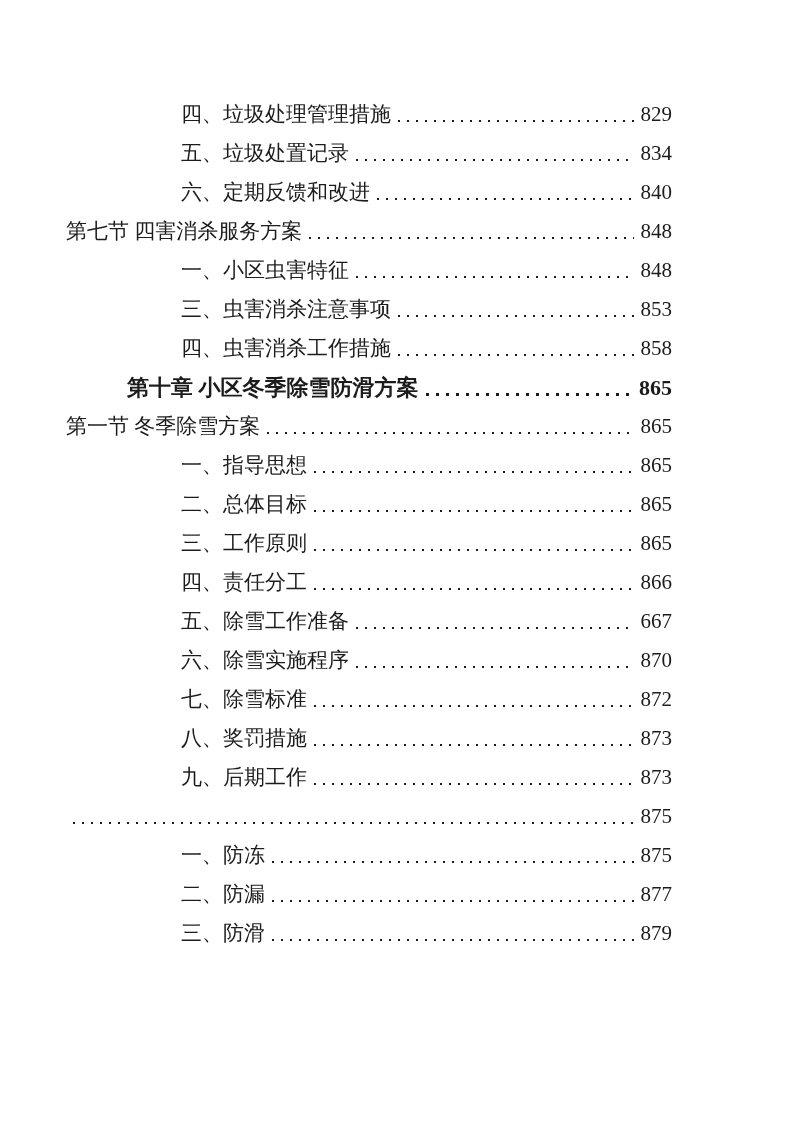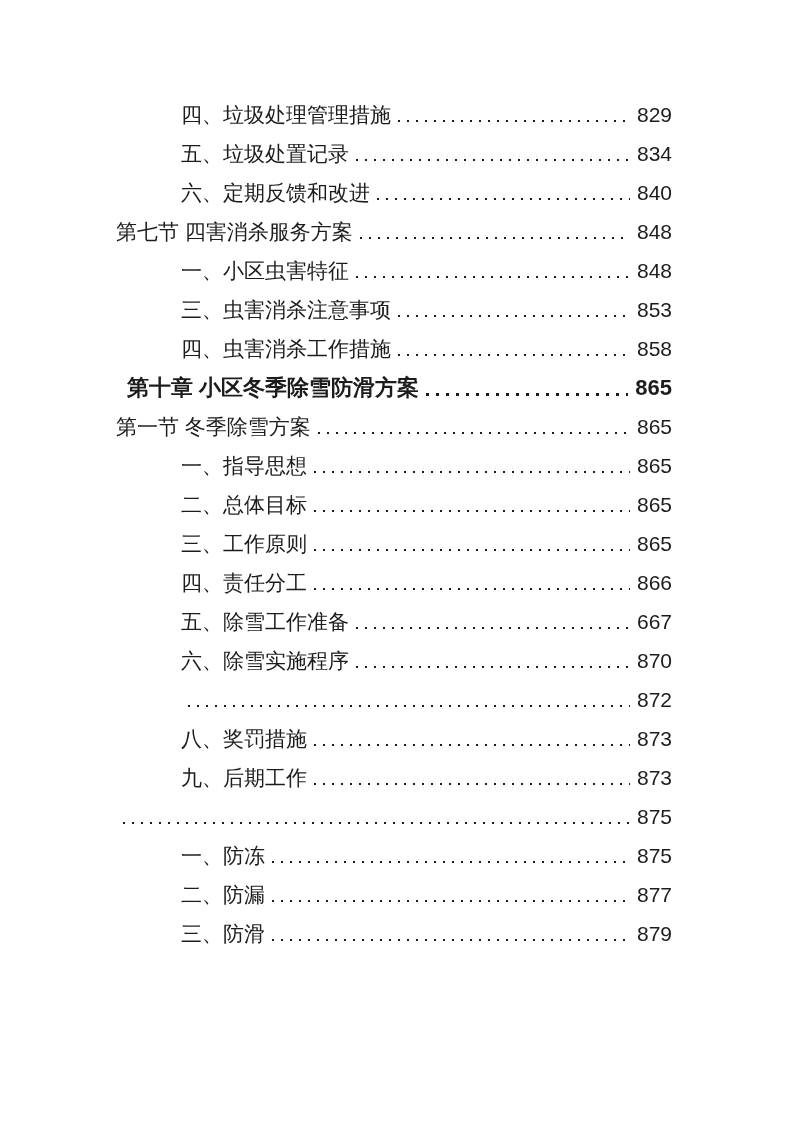--- a/index.html
+++ b/index.html
@@ -6,21 +6,21 @@
     margin: 0;
     padding: 0;
     background: #ffffff;
   }
   .page {
     position: relative;
     width: 793px;
     height: 978px;
     background: #ffffff;
     overflow: hidden;
-    font-family: Liberation Sans, sans-serif;
+    font-family: Liberation Serif, serif;
     color: #1c1c1c;
   }
   .toc {
     position: absolute;
     top: 95px;
     left: 0;
     right: 0;
   }
   .toc-row {
     display: flex;
@@ -33,21 +33,21 @@
     white-space: nowrap;
     cursor: pointer;
   }
   .toc-row.level-chapter {
     padding-left: 120px;
     font-weight: bold;
     font-size: 22px;
     margin-left: 7px;
   }
   .toc-row.level-section {
-    padding-left: 116px;
+    padding-left: 66px;
   }
   .toc-row.level-item {
     padding-left: 181px;
   }
   .toc-label {
     flex: 0 0 auto;
   }
   .leader {
     flex: 1 1 auto;
     height: 2px;
@@ -147,20 +147,21 @@
         <span class="toc-label">五、除雪工作准备</span>
         <span class="leader"></span>
         <span class="toc-page">667</span>
       </div>
       <div class="toc-row level-item">
         <span class="toc-label">六、除雪实施程序</span>
         <span class="leader"></span>
         <span class="toc-page">870</span>
       </div>
       <div class="toc-row level-item">
+        <span class="toc-label">七、除雪标准</span>
         <span class="leader"></span>
         <span class="toc-page">872</span>
       </div>
       <div class="toc-row level-item">
         <span class="toc-label">八、奖罚措施</span>
         <span class="leader"></span>
         <span class="toc-page">873</span>
       </div>
       <div class="toc-row level-item">
         <span class="toc-label">九、后期工作</span>

